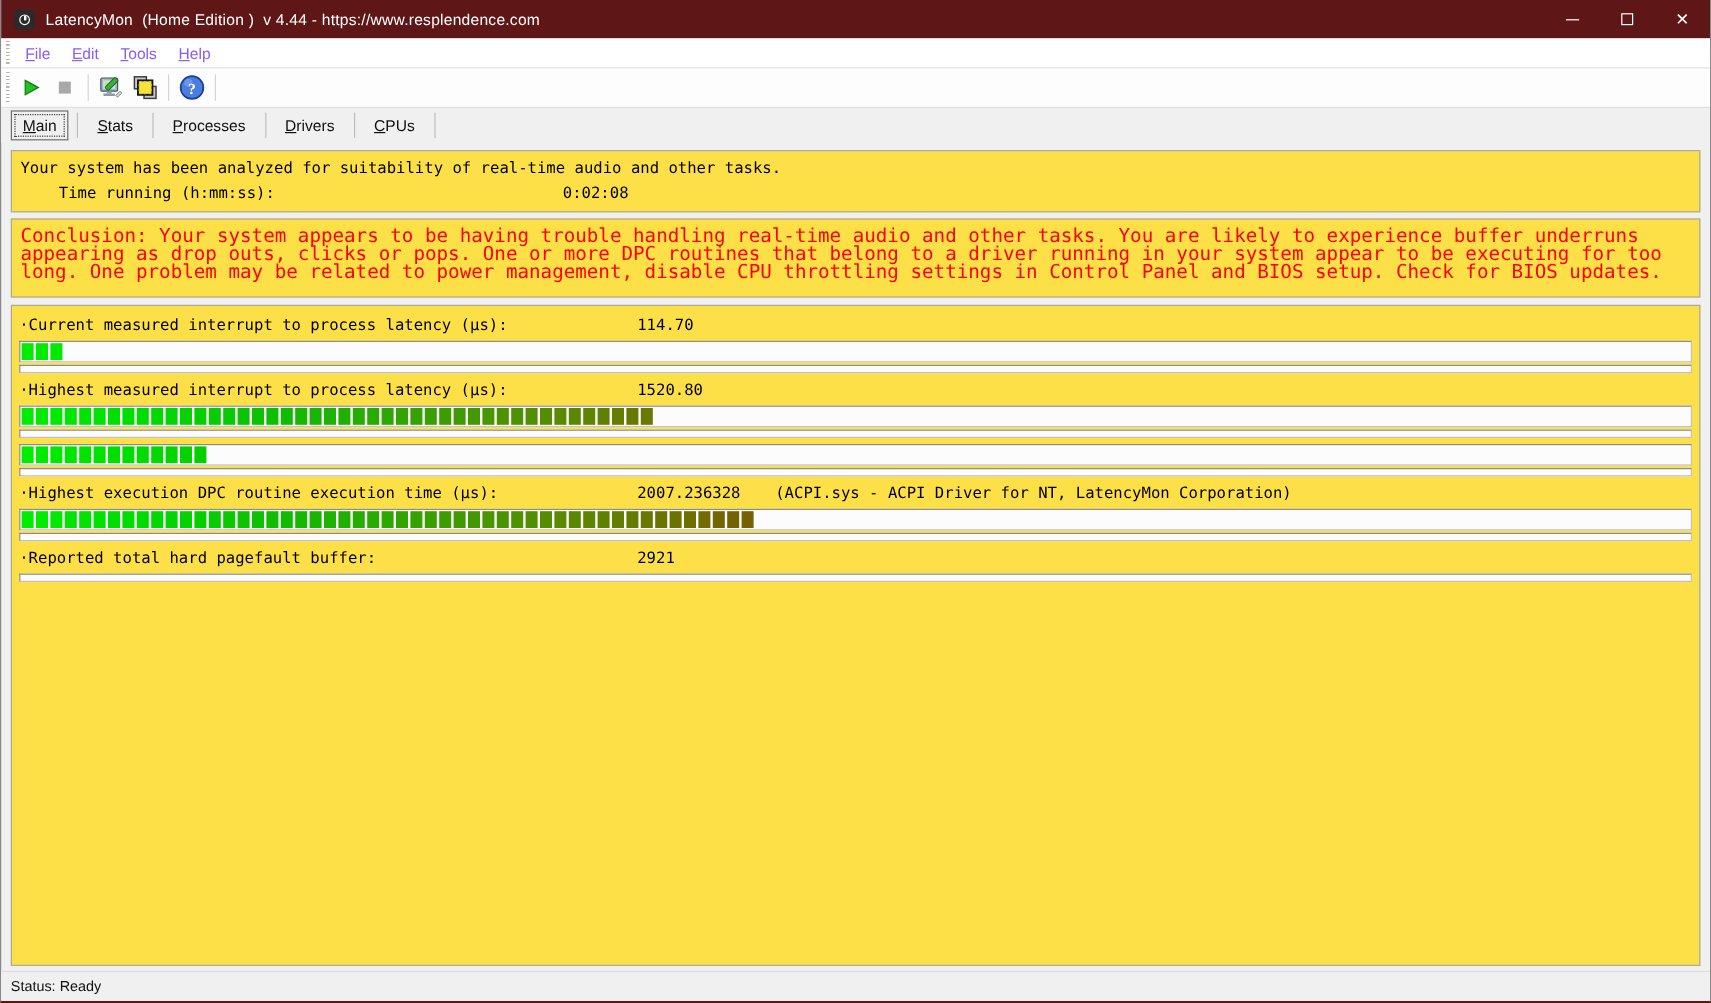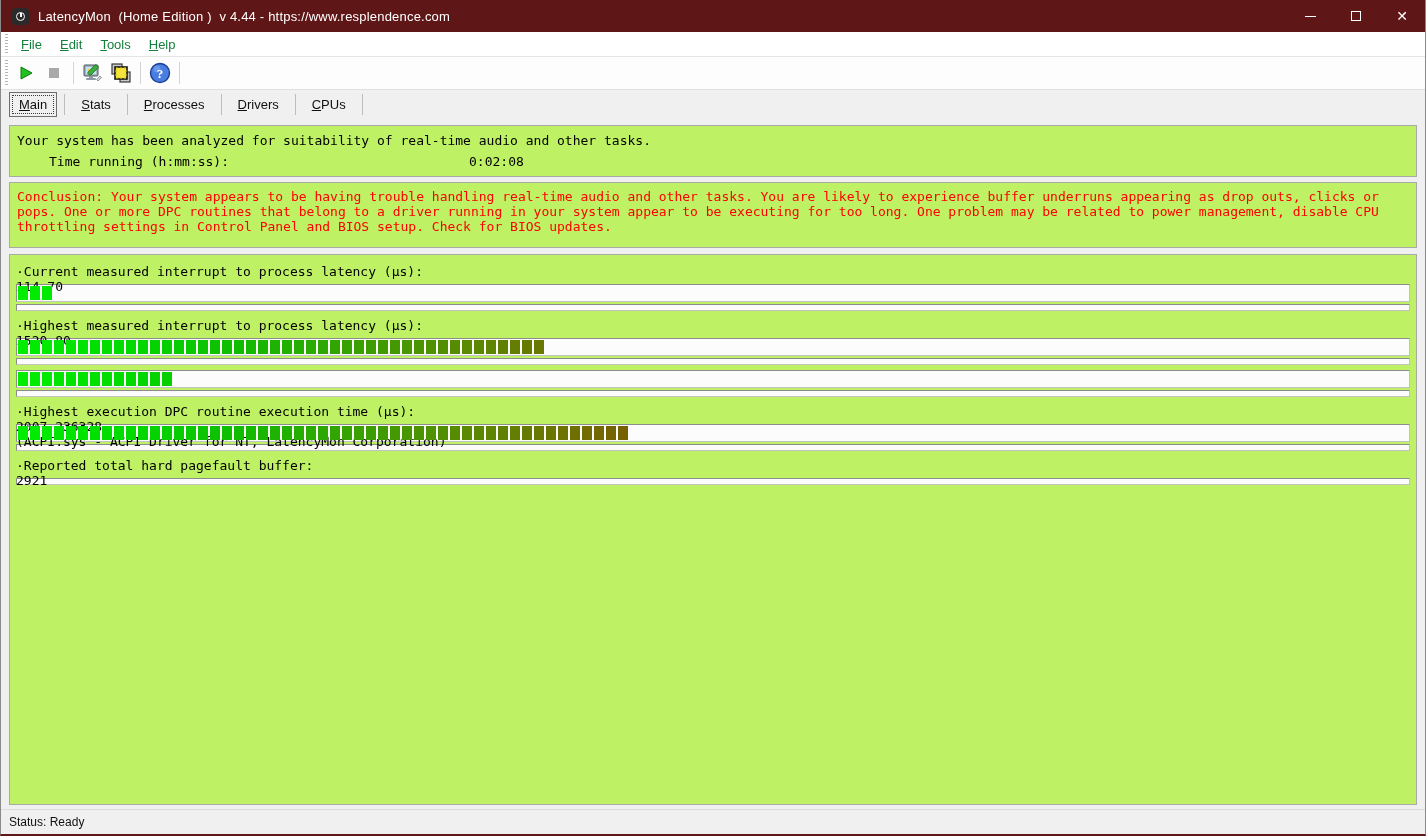--- a/index.html
+++ b/index.html
@@ -22,52 +22,52 @@
              color:#ffffff; font-size:13px; }
   .win-btn .minbar { width:11px; height:1px; background:#fff; display:block; }
   .win-btn .maxbox { width:10px; height:10px; border:1px solid #fff; display:block; }
   .win-btn.close { font-size:14px; }
 
   
   .menubar { height:25px; background:#ffffff; display:flex; align-items:center; flex-shrink:0;
              border-bottom:1px solid #e4e4e4; position:relative; }
   .gripper { width:3px; height:80%; margin-left:4px; margin-right:4px;
              background:repeating-linear-gradient(to bottom,#b9b3ae 0 1px,transparent 1px 3px); }
-  .menu-item { padding:3px 9px; font-size:13px; color:#15803d; cursor:default; }
+  .menu-item { padding:3px 9px; font-size:13px; color:#8b5cf6; cursor:default; }
   .menu-item u { text-decoration:underline; }
 
   
   .toolbar { height:33px; background:#fdfdfd; display:flex; align-items:center; flex-shrink:0;
              border-bottom:1px solid #e0e0e0; }
   .tb-btn { width:28px; height:26px; display:flex; align-items:center; justify-content:center; }
   .tb-sep { width:1px; height:22px; background:#d5d5d5; margin:0 5px; }
 
   
   .tabbar { height:29px; background:#f0f0f0; display:flex; align-items:center; padding-left:8px; flex-shrink:0; }
   .tab { height:25px; padding:0 9px; display:flex; align-items:center; font-size:13px; color:#101010; }
   .tab u { text-decoration:underline; }
   .tab.selected { border:1px solid #6e6e6e; outline:1px dotted #3c3c3c; outline-offset:-4px; background:#f0f0f0; }
   .tab-sep { width:1px; height:21px; background:#bdbdbd; margin:0 7px; }
 
   
   .client { flex:1; padding:6px 8px 4px 8px; display:flex; flex-direction:column; overflow:hidden; }
-  .panel { border:1px solid #a9a9a9; background:#bef264; }
+  .panel { border:1px solid #a9a9a9; background:#fde047; }
   .panel-info { height:52px; padding:5px 7px; flex-shrink:0; }
   .panel-conclusion { height:66px; padding:6px 7px; margin-top:5px; flex-shrink:0; }
   .panel-main { flex:1; margin-top:6px; padding:7px 6px; overflow:hidden; }
 
   .mono { font-family:"DejaVu Sans Mono", monospace; font-size:13px; color:#000; }
   .info-line1 { line-height:20px; white-space:pre; }
   .info-line2 { line-height:22px; display:flex; white-space:pre; }
   .lbl-time { width:420px; flex-shrink:0;margin-left:32px; }
-  .conclusion-text { font-family:"DejaVu Sans Mono", monospace; font-size:13px; line-height:15px; }
+  .conclusion-text { font-family:"DejaVu Sans Mono", monospace; font-size:16px; line-height:15px; }
 
   
   .mrow { margin-bottom:5px; }
-  .mrow-text { height:20px; padding-top:2px; display:flex; white-space:pre;flex-direction:column; }
+  .mrow-text { height:20px; padding-top:2px; display:flex; white-space:pre; }
   .m-label { width:515px; flex-shrink:0; }
   .m-value { width:115px; flex-shrink:0; }
   .bar-track { height:18px; background:#fcfcfc; border:1px solid #8c8c8c; border-bottom-color:#c2c2c2;
                border-right-color:#c2c2c2; margin-top:2px; padding:1px; display:flex; overflow:hidden; }
   .bar-seg { width:10px; height:100%; margin-right:2px; flex-shrink:0; }
   .bar-thin { height:7px; background:#fcfcfc; border:1px solid #8c8c8c; border-bottom-color:#c2c2c2;
               border-right-color:#c2c2c2; margin-top:2px; }
 
   
   .statusbar { height:25px; background:#f0f0f0; border-top:1px solid #dcdcdc; display:flex;

